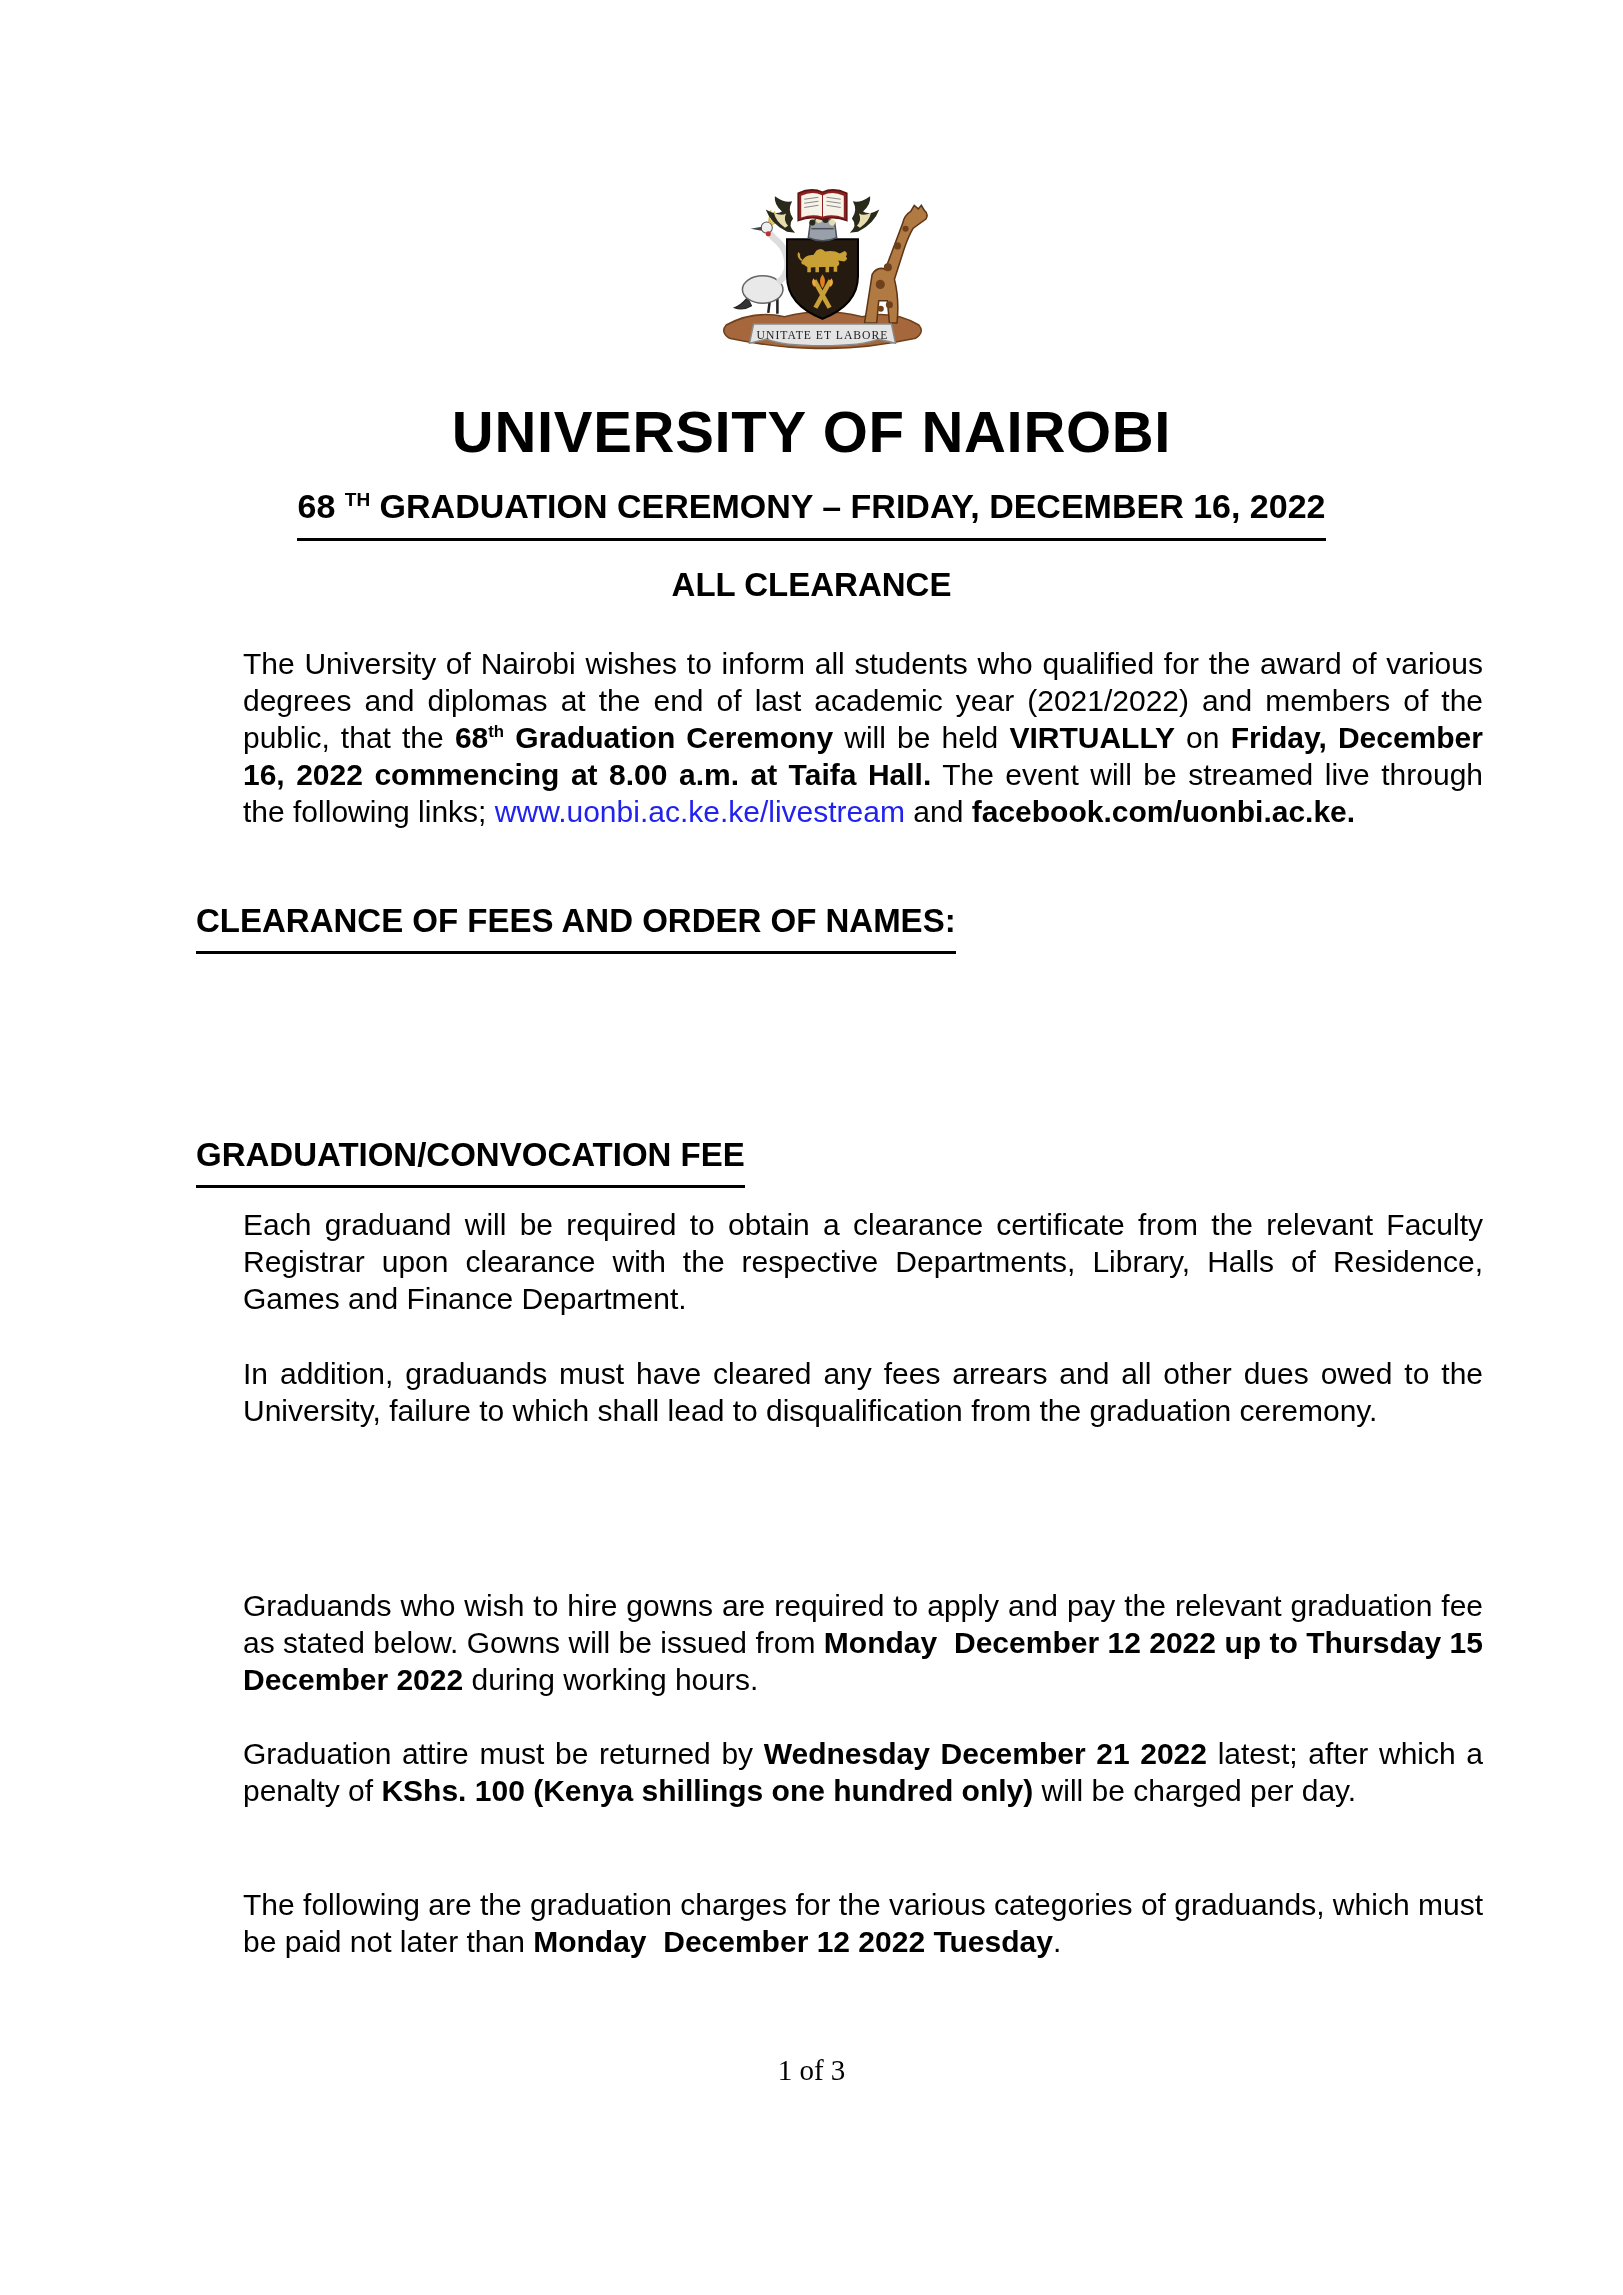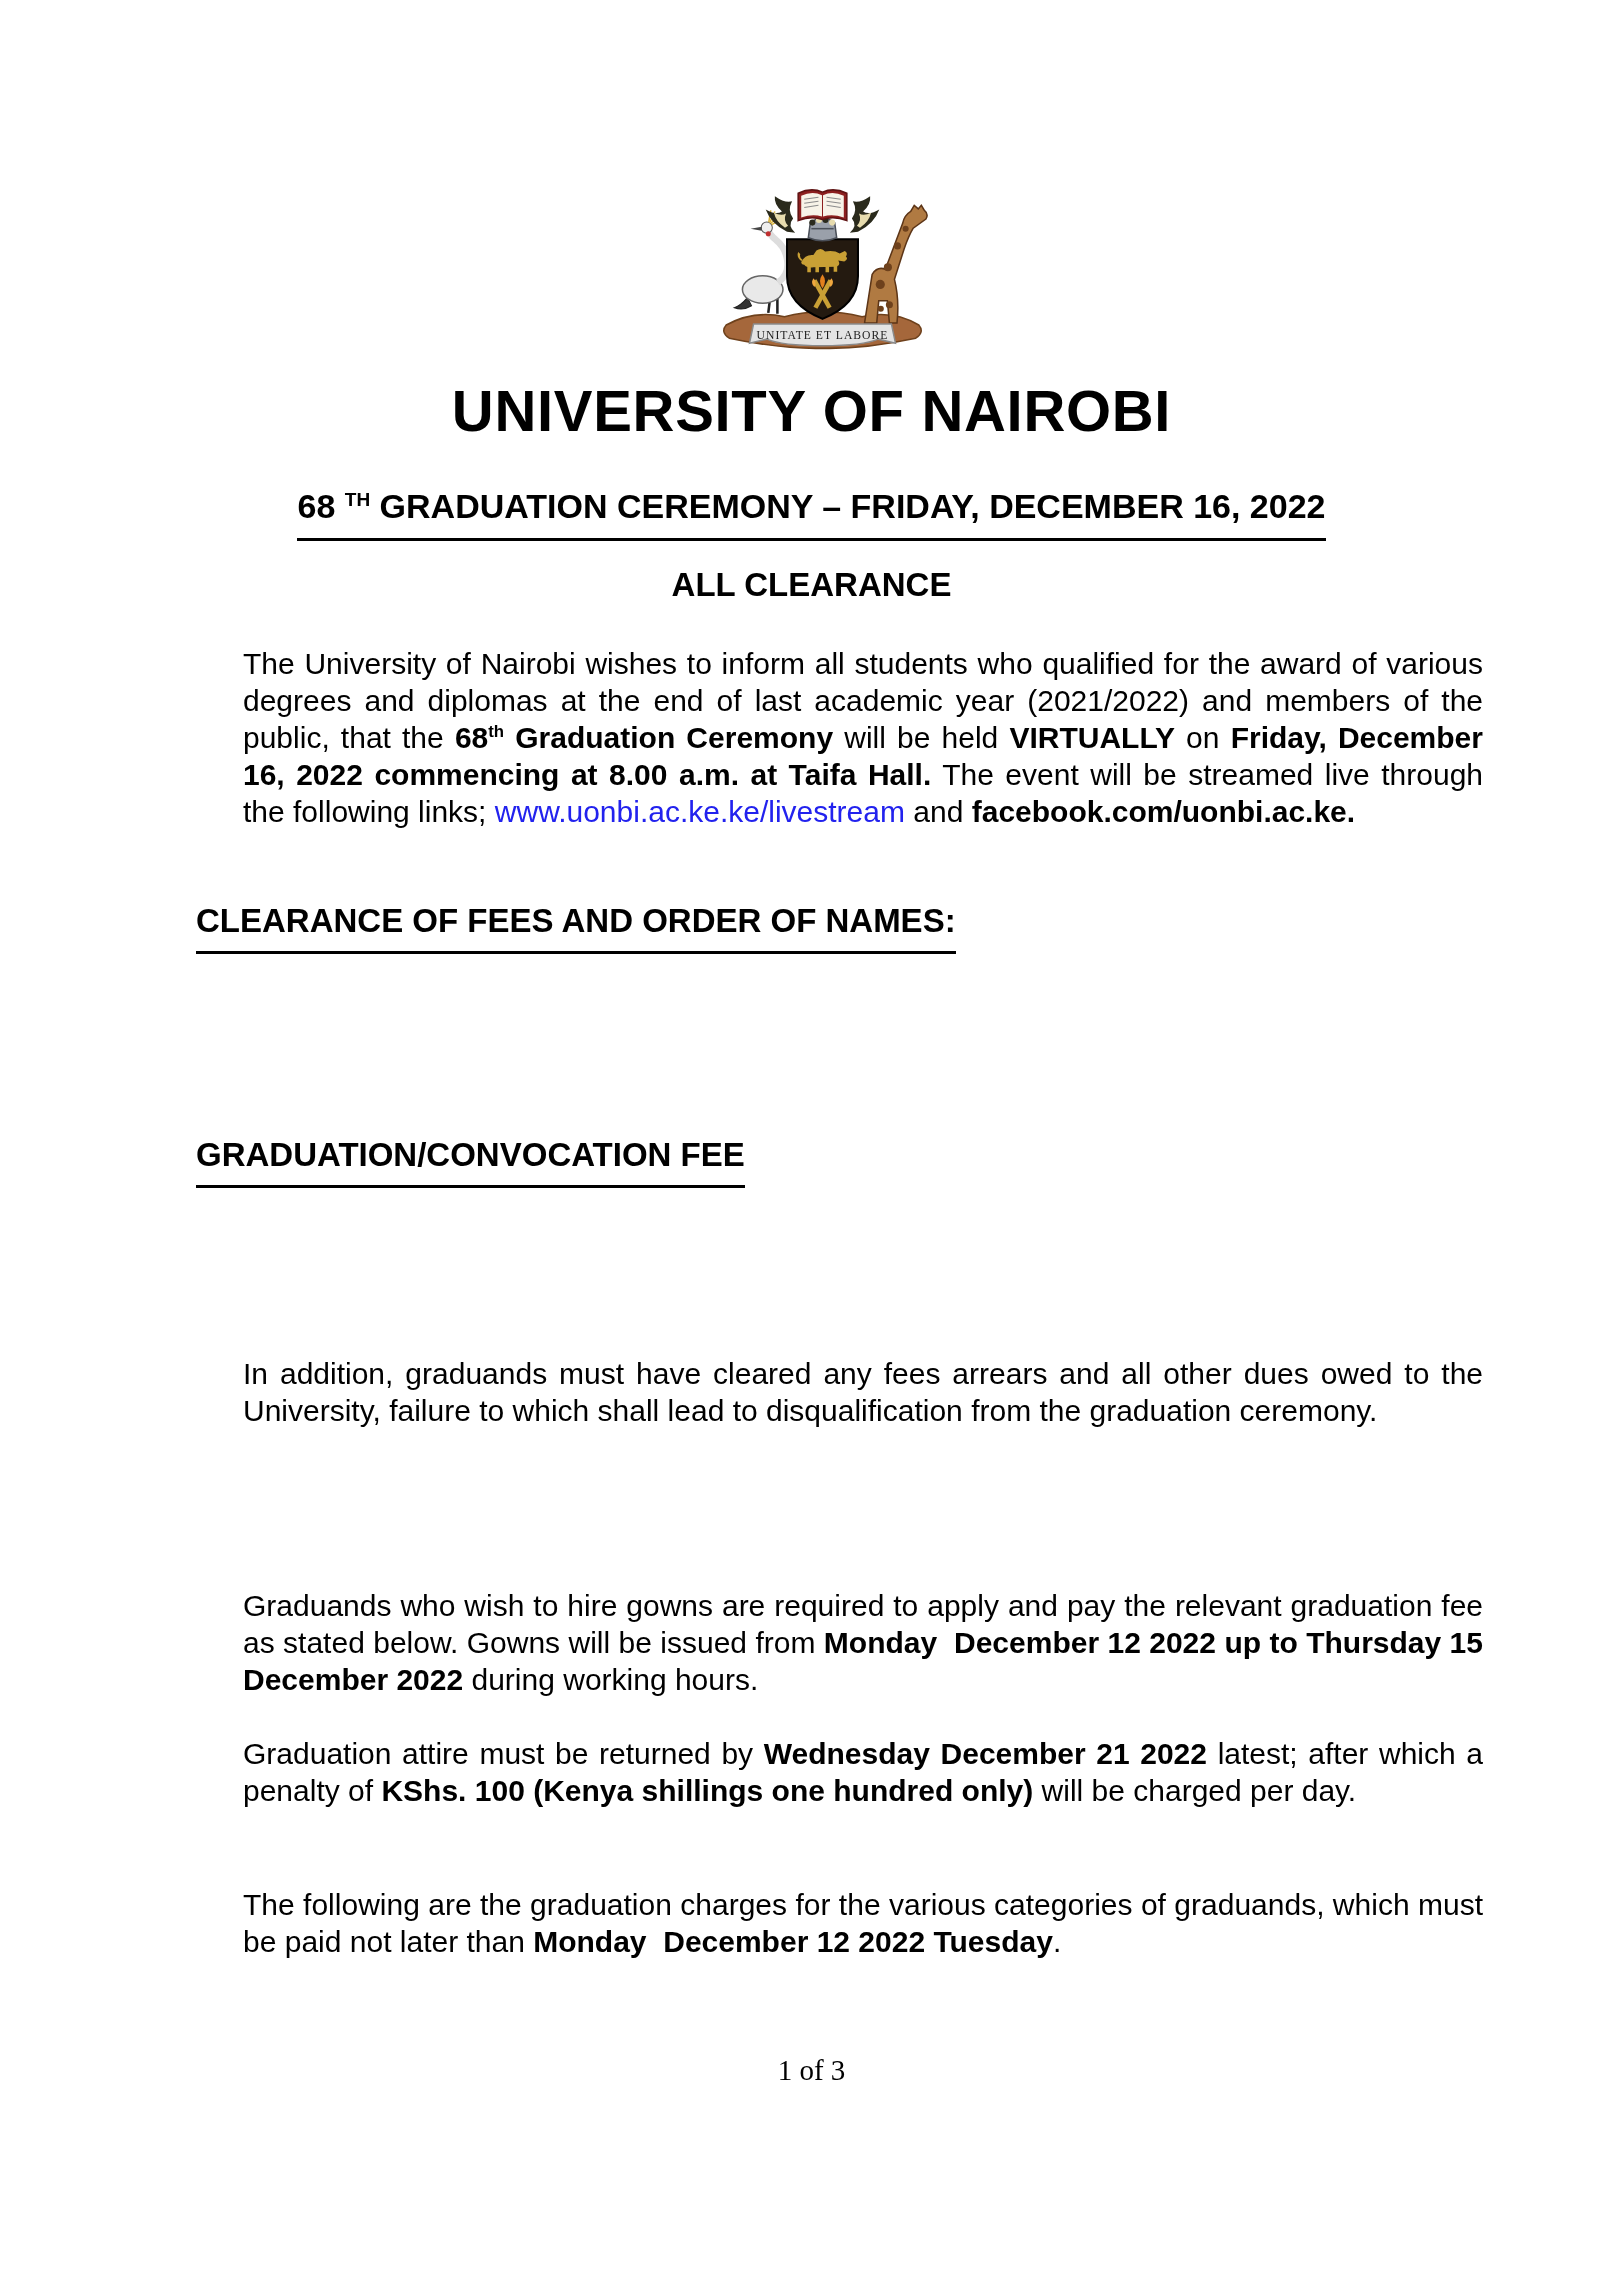--- a/index.html
+++ b/index.html
@@ -110,37 +110,38 @@
         </g>
       </g>
 
       <g>
         <path d="M84 350 L356 350 L364 388 L330 380 Q300 393 220 393 Q140 393 110 380 L76 388 Z" fill="#E4E4E4" stroke="#8A8A8A" stroke-width="3"></path>
         <text x="220" y="379" text-anchor="middle" style="font-family:'Liberation Serif',serif;font-size:23px;letter-spacing:2px;fill:#1C1C1C;">UNITATE ET LABORE</text>
       </g>
     </svg>
   </div>
 
-  <div class="abs center title" style="top:377px;text-align:center;">UNIVERSITY OF NAIROBI</div>
+  <div class="abs center title" style="top:398px;text-align:center;">UNIVERSITY OF NAIROBI</div>
 
   <div class="abs center ceremony" style="top:487px;">
     <span class="ceremony-inner"><span>68 </span><sup>TH</sup><span> GRADUATION CEREMONY – FRIDAY, DECEMBER 16, 2022</span></span>
   </div>
 
   <div class="abs center allgrads" style="top:566px;">ALL CLEARANCE</div>
 
   <div class="abs col body" style="top:645px;"><span>The University of Nairobi wishes to inform all students who qualified for the award of various degrees and diplomas at the end of last academic year (2021/2022) and members of the public, that the </span><span class="b">68</span><sup class="b">th</sup><span class="b"> Graduation Ceremony</span><span> will be held </span><span class="b">VIRTUALLY</span><span> on </span><span class="b">Friday, December 16, 2022 commencing at 8.00 a.m. at Taifa Hall.</span><span> The event will be streamed live through the following links; </span><span class="link" style="color: rgb(34, 34, 238);">www.uonbi.ac.ke.ke/livestream</span><span> and </span><span class="b">facebook.com/uonbi.ac.ke.</span></div>
 
   <div class="abs col h2" style="top:902px;">
     <span class="h2-inner">CLEARANCE OF FEES AND ORDER OF NAMES:</span>
   </div>
 
   <div class="abs col h2" style="top:1136px;">
     <span class="h2-inner">GRADUATION/CONVOCATION FEE</span>
   </div>
+  <div class="abs col body" style="top:1206px;"><span>Each graduand will be required to obtain a clearance certificate from the relevant Faculty Registrar upon clearance with the respective Departments, Library, Halls of Residence, Games and Finance Department.</span></div>
   <div class="abs col body" style="top:1355px;"><span>In addition, graduands must have cleared any fees arrears and all other dues owed to the University, failure to which shall lead to disqualification from the graduation ceremony.</span></div>
 
   <div class="abs col body" style="top:1587px;"><span>Graduands who wish to hire gowns are required to apply and pay the relevant graduation fee as stated below. Gowns will be issued from </span><span class="b">Monday&nbsp; December 12 2022 up to Thursday 15 December 2022</span><span> during working hours.</span></div>
   <div class="abs col body" style="top:1735px;"><span>Graduation attire must be returned by </span><span class="b">Wednesday December 21 2022</span><span> latest; after which a penalty of </span><span class="b">KShs. 100 (Kenya shillings one hundred only)</span><span> will be charged per day.</span></div>
   <div class="abs col body" style="top:1886px;"><span>The following are the graduation charges for the various categories of graduands, which must be paid not later than </span><span class="b">Monday&nbsp; December 12 2022 Tuesday</span><span>.</span></div>
 
   <div class="abs center footer" style="top:2054px;">1 of 3</div>
 
 </div>
 

